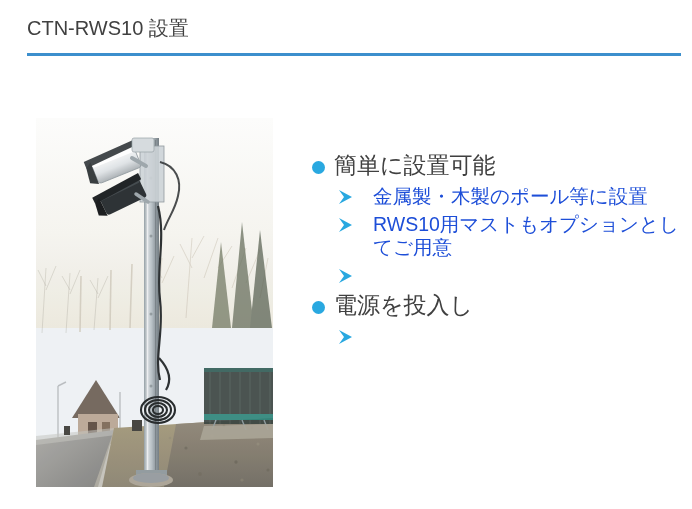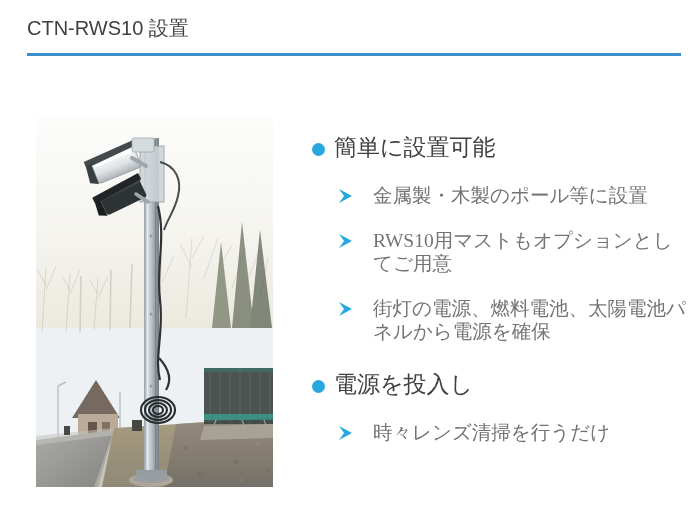--- a/index.html
+++ b/index.html
@@ -49,21 +49,21 @@
   }
   #photo-canvas {
     position: absolute;
     inset: 0;
   }
 
   
   #bullet-column {
     position: absolute;
     left: 310px;
-    top: 132px;
+    top: 150px;
     width: 378px;
   }
 
   .lvl1 {
     position: relative;
     padding-left: 24px;
     font-size: 23px;
     line-height: 30px;
     color: #404040;
     margin-bottom: 2px;
@@ -77,23 +77,22 @@
     border-radius: 50%;
     background: #29A8E0;
   }
   .lvl1 .t { display: block; }
 
   .lvl2 {
     position: relative;
     padding-left: 63px;
     font-size: 19.5px;
     line-height: 23px;
-    color: #737373;
-    margin-top: 22px;
-    font-family: Liberation Serif, serif;
+    color: #1d4ed8;
+    margin-top: 5px;
   }
   .lvl2 .arrow {
     position: absolute;
     left: 27px;
     top: 4px;
     width: 18px;
     height: 16px;
     line-height: 0;
   }
   .lvl2 .t { display: block; }
@@ -298,33 +297,31 @@
     </span>
     <span class="t">RWS10用マストもオプションとしてご用意</span>
   </div>
 
   <div class="lvl2">
     <span class="arrow">
       <svg width="18" height="16" viewBox="0 0 18 16">
         <path d="M2 1 L15 8 L2 15 L7 8 Z" fill="#29A8E0"></path>
       </svg>
     </span>
-    <span class="t">街灯の電源、燃料電池、太陽電池パネルから電源を確保</span>
   </div>
 
 
   <div class="group-gap"></div>
 
   <div class="lvl1">
     <span class="dot"></span>
     <span class="t">電源を投入し</span>
   </div>
 
   <div class="lvl2">
     <span class="arrow">
       <svg width="18" height="16" viewBox="0 0 18 16">
         <path d="M2 1 L15 8 L2 15 L7 8 Z" fill="#29A8E0"></path>
       </svg>
     </span>
-    <span class="t">時々レンズ清掃を行うだけ</span>
   </div>
 
 </div>
 
 </body></html>

